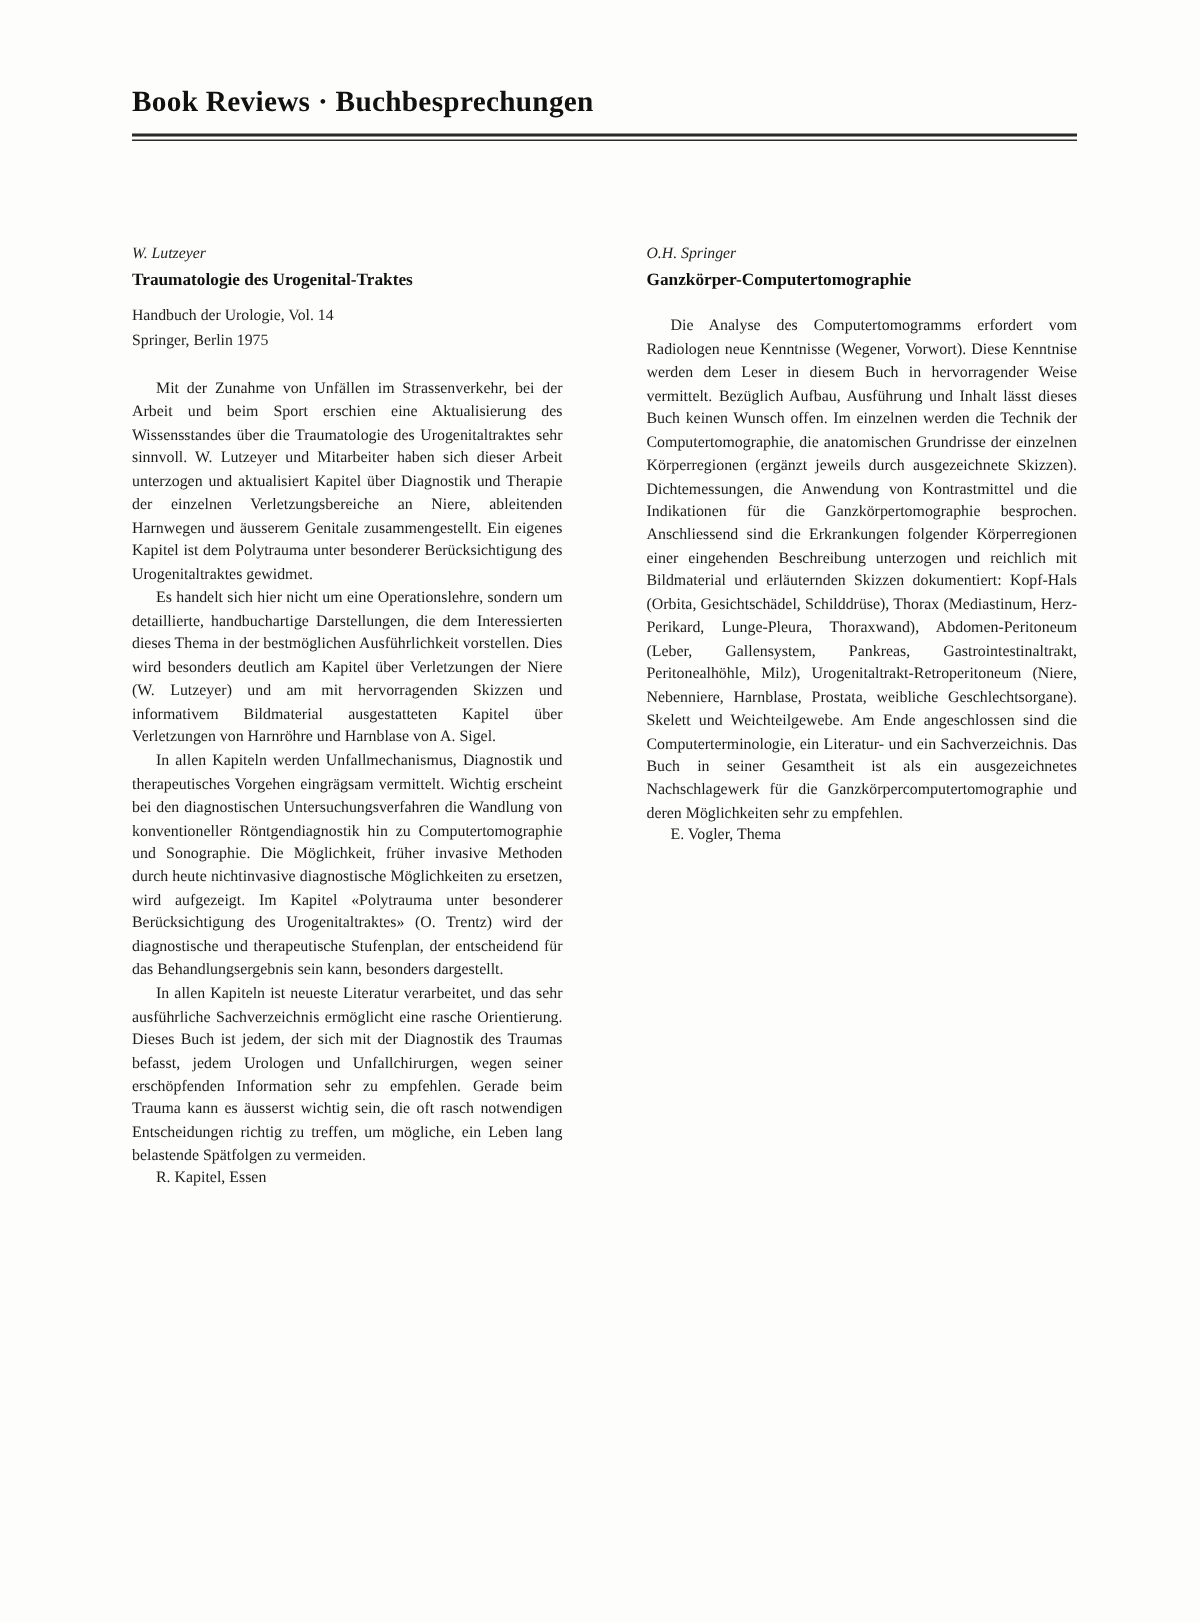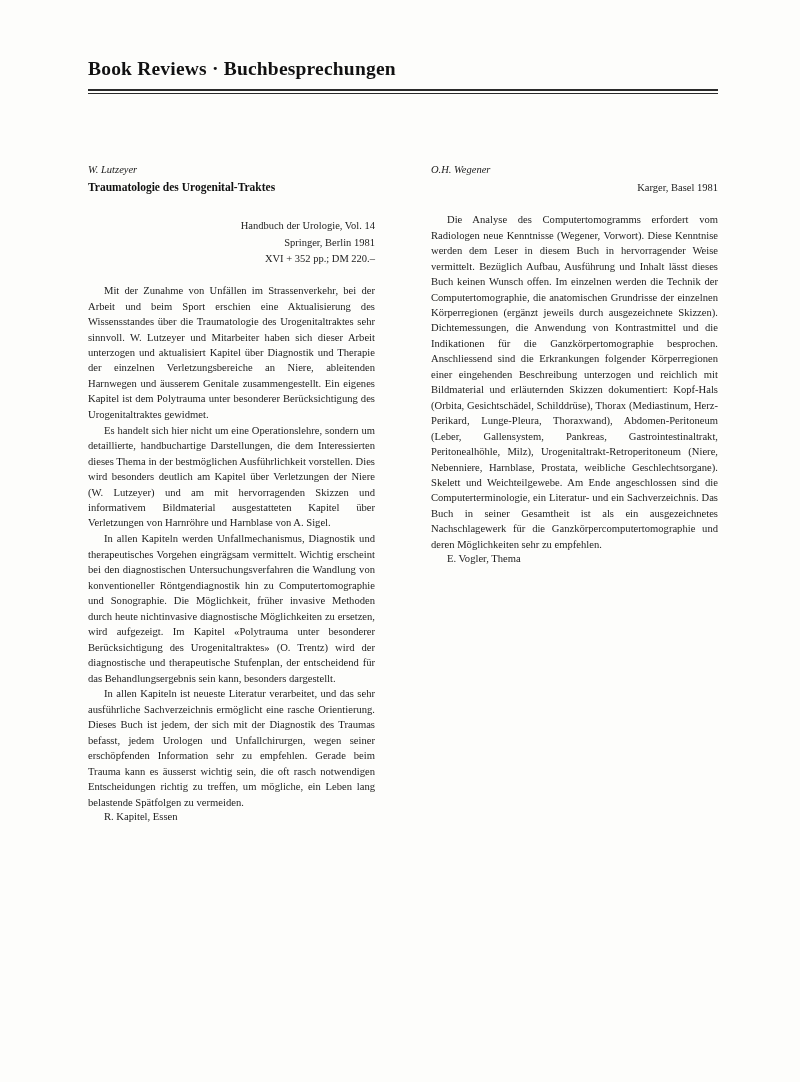--- a/index.html
+++ b/index.html
@@ -55,29 +55,28 @@
   .rev-author {
     font-style: italic;
     font-size: 10.5px;
     color: #222;
     margin-bottom: 5px;
   }
   .rev-title {
     font-weight: bold;
     font-size: 11.5px;
     color: #111;
-    margin-bottom: 24px;
+    margin-bottom: 9px;
     line-height: 1.25;
   }
   .rev-meta {
     font-size: 10.5px;
     line-height: 1.55;
     color: #222;
     margin-bottom: 16px;
-    text-align: right;
   }
   .rev-meta div { white-space: pre; }
   .body-text p {
     font-size: 10.6px;
     line-height: 1.46;
     text-align: justify;
     margin: 0 0 0.5px 0;
     text-indent: 16px;
     color: #1c1c1c;
     hyphens: auto;
@@ -98,36 +97,35 @@
     <h1 class="page-title">Book Reviews · Buchbesprechungen</h1>
     <div class="title-rule"></div>
 
     <div class="columns">
 
       <div class="col">
         <div class="rev-author">W. Lutzeyer</div>
         <div class="rev-title">Traumatologie des Urogenital-Traktes</div>
         <div class="rev-meta">
           <div>Handbuch der Urologie, Vol. 14</div>
-          <div>Springer, Berlin 1981</div>
-          <div>XVI + 352 pp.; DM 220.–</div>
+          <div>Springer, Berlin 1975</div>
         </div>
         <div class="body-text">
           <p>Mit der Zunahme von Unfällen im Strassenverkehr, bei der Arbeit und beim Sport erschien eine Aktualisierung des Wissensstandes über die Traumatologie des Urogenitaltraktes sehr sinnvoll. W. Lutzeyer und Mitarbeiter haben sich dieser Arbeit unterzogen und aktualisiert Kapitel über Diagnostik und Therapie der einzelnen Verletzungsbereiche an Niere, ableitenden Harnwegen und äusserem Genitale zusammengestellt. Ein eigenes Kapitel ist dem Polytrauma unter besonderer Berücksichtigung des Urogenitaltraktes gewidmet.</p>
           <p>Es handelt sich hier nicht um eine Operationslehre, sondern um detaillierte, handbuchartige Darstellungen, die dem Interessierten dieses Thema in der bestmöglichen Ausführlichkeit vorstellen. Dies wird besonders deutlich am Kapitel über Verletzungen der Niere (W. Lutzeyer) und am mit hervorragenden Skizzen und informativem Bildmaterial ausgestatteten Kapitel über Verletzungen von Harnröhre und Harnblase von A. Sigel.</p>
           <p>In allen Kapiteln werden Unfallmechanismus, Diagnostik und therapeutisches Vorgehen eingrägsam vermittelt. Wichtig erscheint bei den diagnostischen Untersuchungsverfahren die Wandlung von konventioneller Röntgendiagnostik hin zu Computertomographie und Sonographie. Die Möglichkeit, früher invasive Methoden durch heute nichtinvasive diagnostische Möglichkeiten zu ersetzen, wird aufgezeigt. Im Kapitel «Polytrauma unter besonderer Berücksichtigung des Urogenitaltraktes» (O. Trentz) wird der diagnostische und therapeutische Stufenplan, der entscheidend für das Behandlungsergebnis sein kann, besonders dargestellt.</p>
           <p>In allen Kapiteln ist neueste Literatur verarbeitet, und das sehr ausführliche Sachverzeichnis ermöglicht eine rasche Orientierung. Dieses Buch ist jedem, der sich mit der Diagnostik des Traumas befasst, jedem Urologen und Unfallchirurgen, wegen seiner erschöpfenden Information sehr zu empfehlen. Gerade beim Trauma kann es äusserst wichtig sein, die oft rasch notwendigen Entscheidungen richtig zu treffen, um mögliche, ein Leben lang belastende Spätfolgen zu vermeiden.</p>
         </div>
         <div class="signature">R. Kapitel, Essen</div>
       </div>
 
       <div class="col">
-        <div class="rev-author">O.H. Wegener</div>
+        <div class="rev-author">O.H. Springer</div>
+        <div class="rev-title">Ganzkörper-Computertomographie</div>
         <div class="rev-meta">
-          <div>Karger, Basel 1981</div>
         </div>
         <div class="body-text">
           <p>Die Analyse des Computertomogramms erfordert vom Radiologen neue Kenntnisse (Wegener, Vorwort). Diese Kenntnise werden dem Leser in diesem Buch in hervorragender Weise vermittelt. Bezüglich Aufbau, Ausführung und Inhalt lässt dieses Buch keinen Wunsch offen. Im einzelnen werden die Technik der Computertomographie, die anatomischen Grundrisse der einzelnen Körperregionen (ergänzt jeweils durch ausgezeichnete Skizzen). Dichtemessungen, die Anwendung von Kontrastmittel und die Indikationen für die Ganzkörpertomographie besprochen. Anschliessend sind die Erkrankungen folgender Körperregionen einer eingehenden Beschreibung unterzogen und reichlich mit Bildmaterial und erläuternden Skizzen dokumentiert: Kopf-Hals (Orbita, Gesichtschädel, Schilddrüse), Thorax (Mediastinum, Herz-Perikard, Lunge-Pleura, Thoraxwand), Abdomen-Peritoneum (Leber, Gallensystem, Pankreas, Gastrointestinaltrakt, Peritonealhöhle, Milz), Urogenitaltrakt-Retroperitoneum (Niere, Nebenniere, Harnblase, Prostata, weibliche Geschlechtsorgane). Skelett und Weichteilgewebe. Am Ende angeschlossen sind die Computerterminologie, ein Literatur- und ein Sachverzeichnis. Das Buch in seiner Gesamtheit ist als ein ausgezeichnetes Nachschlagewerk für die Ganzkörpercomputertomographie und deren Möglichkeiten sehr zu empfehlen.</p>
         </div>
         <div class="signature">E. Vogler, Thema</div>
       </div>
 
     </div>
   </div>
 </div>

